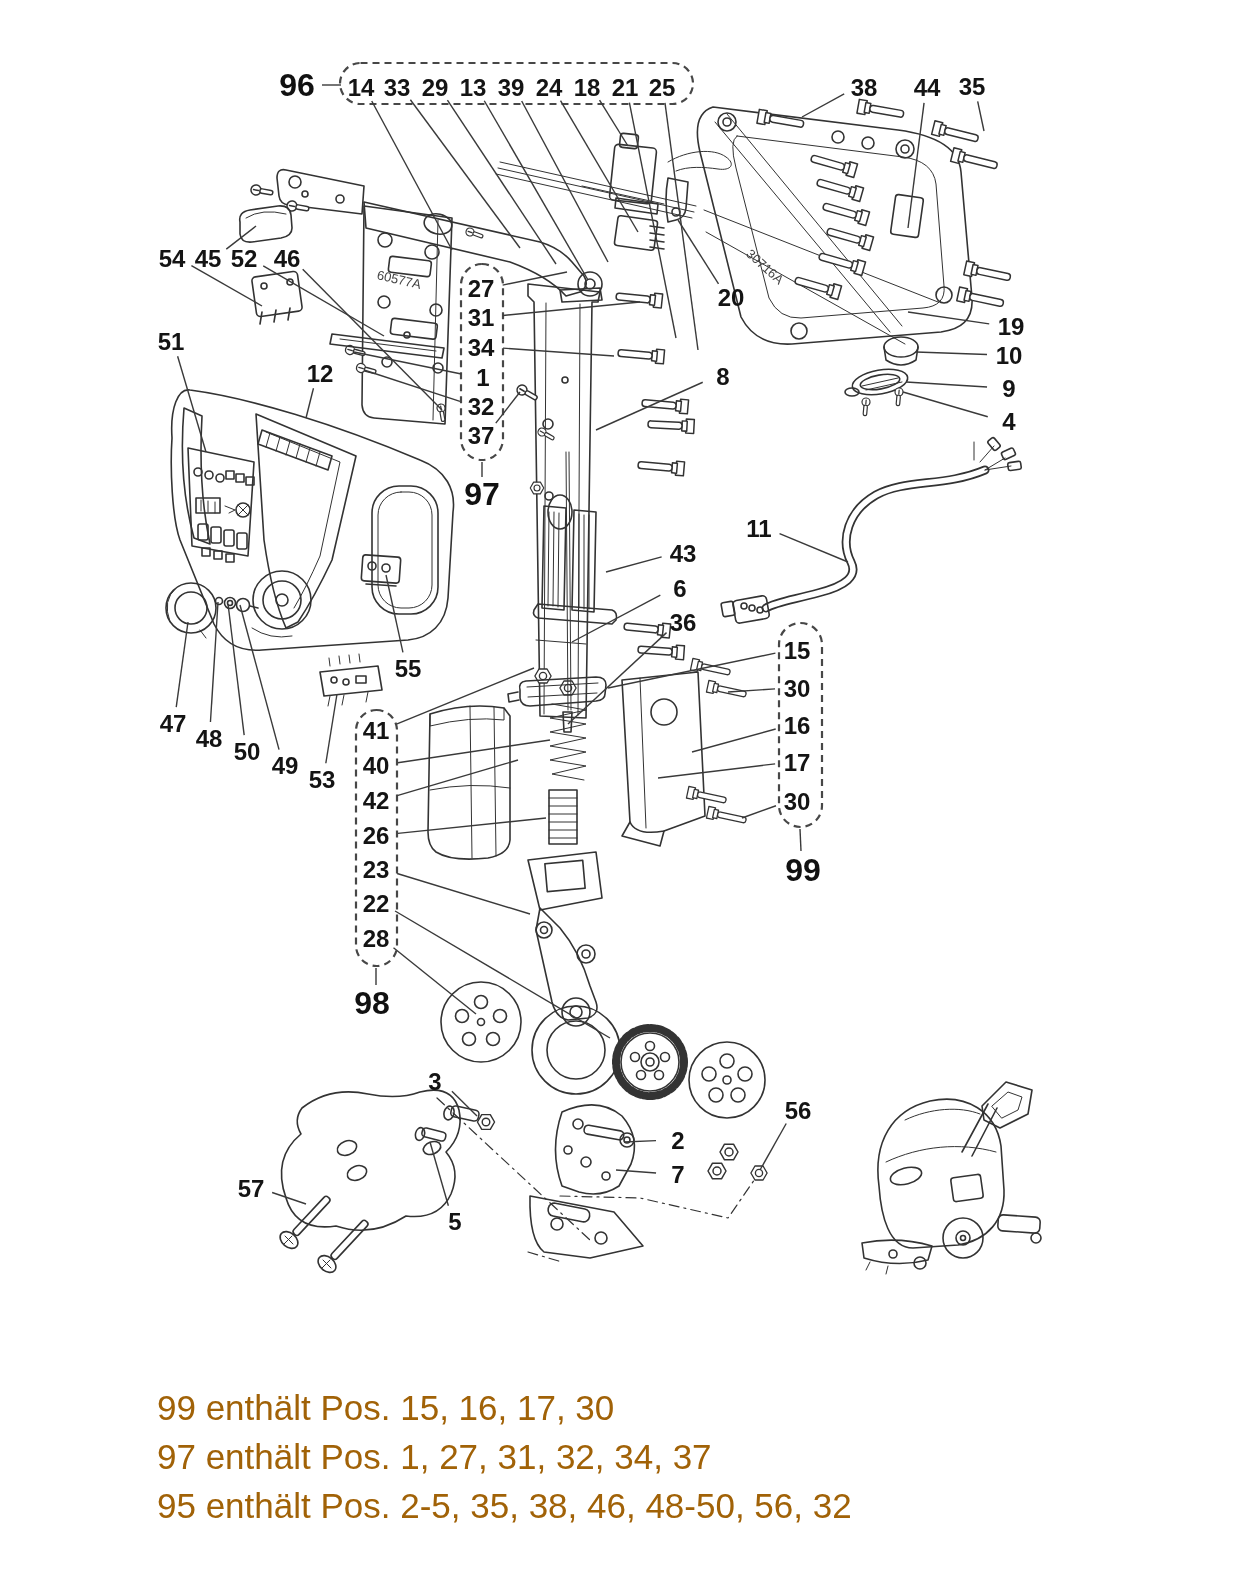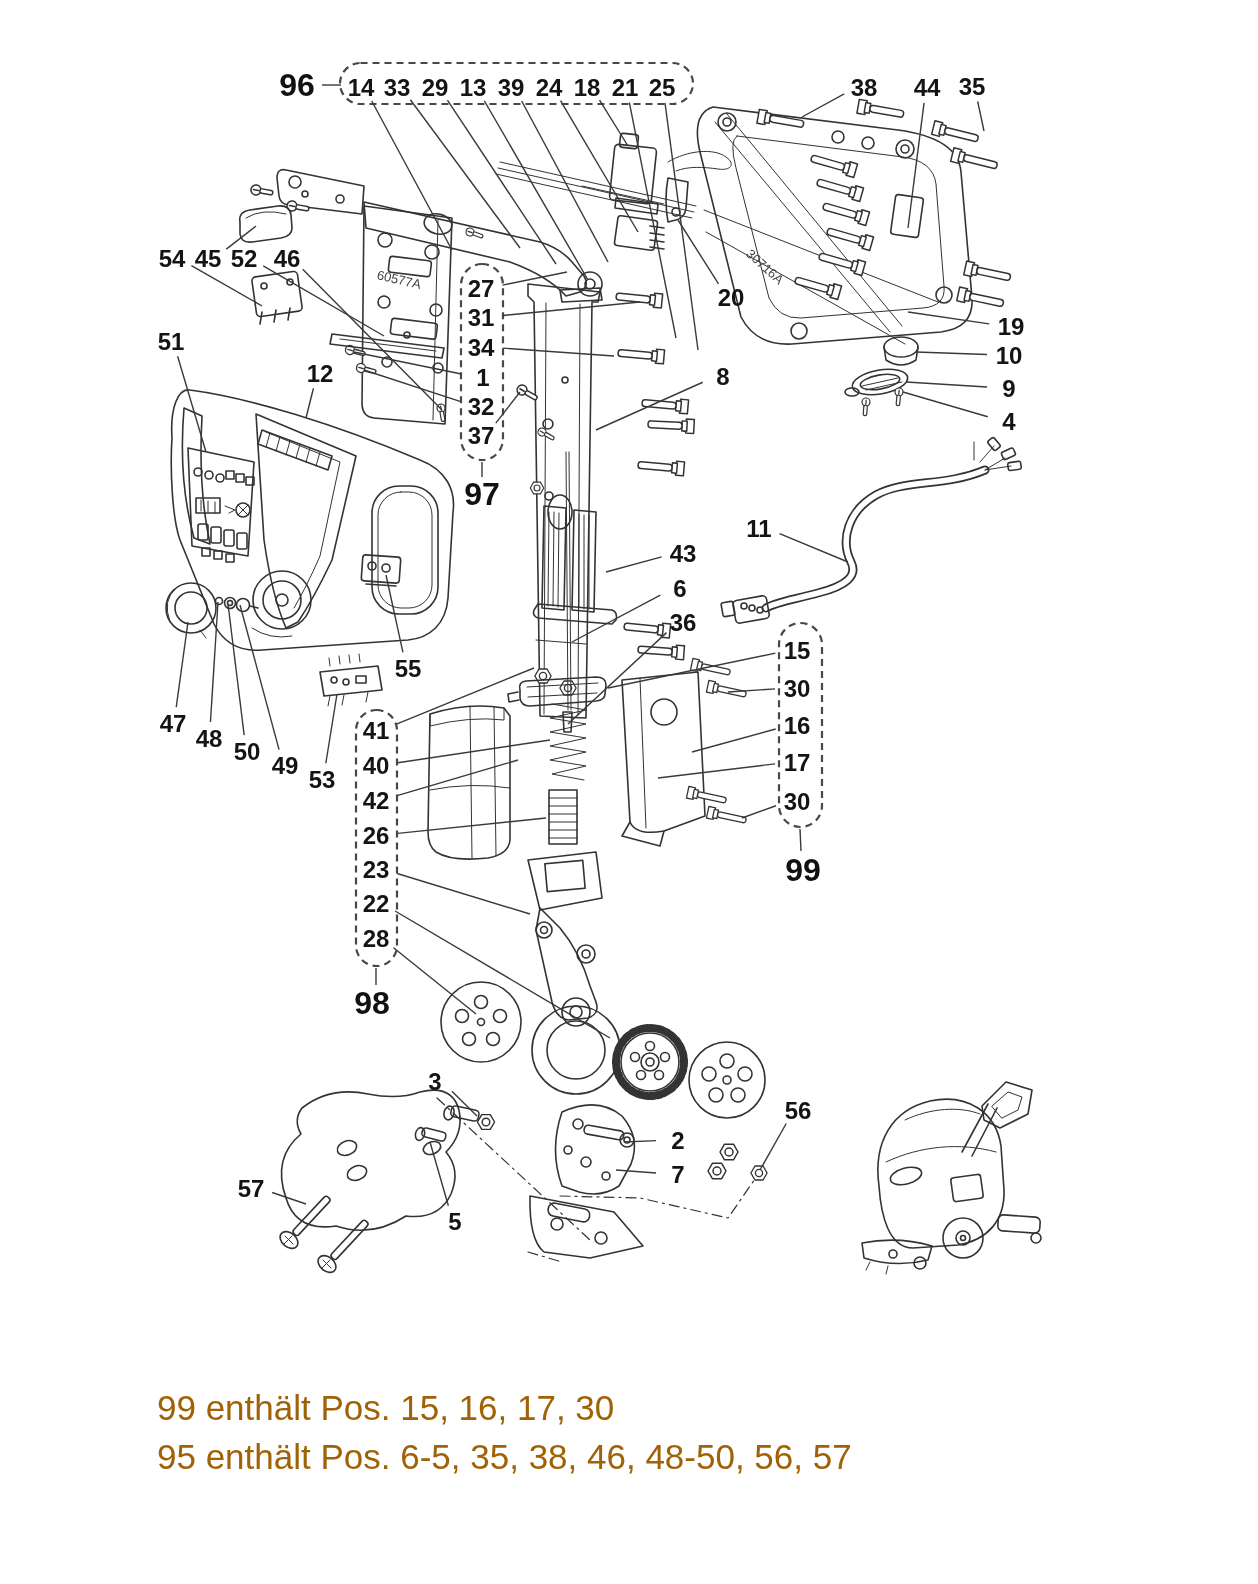--- a/index.html
+++ b/index.html
@@ -547,16 +547,17 @@
         <text x="251" y="1188" class="callout">57</text>
         <line x1="786.2288542139444" y1="1123.5171052088676" x2="760" y2="1170" class="leader"></line>
         <text x="798" y="1110" class="callout">56</text>
         <text class="inscription" transform="translate(398 284) rotate(13)">60577A</text>
         <text class="inscription" transform="translate(762 270) rotate(42)">30716A</text>
       </g>
 </svg>
 
 <div id="legend">
   <div class="legend-line">99 enthält Pos. 15, 16, 17, 30</div>
-  <div class="legend-line">95 enthält Pos. 6-5, 35, 38, 46, 48-50, 56, 57</div>
+  <div class="legend-line">97 enthält Pos. 1, 27, 31, 32, 34, 37</div>
+  <div class="legend-line">95 enthält Pos. 2-5, 35, 38, 46, 48-50, 56, 32</div>
 </div>
 
 </div>
 
 </body></html>

